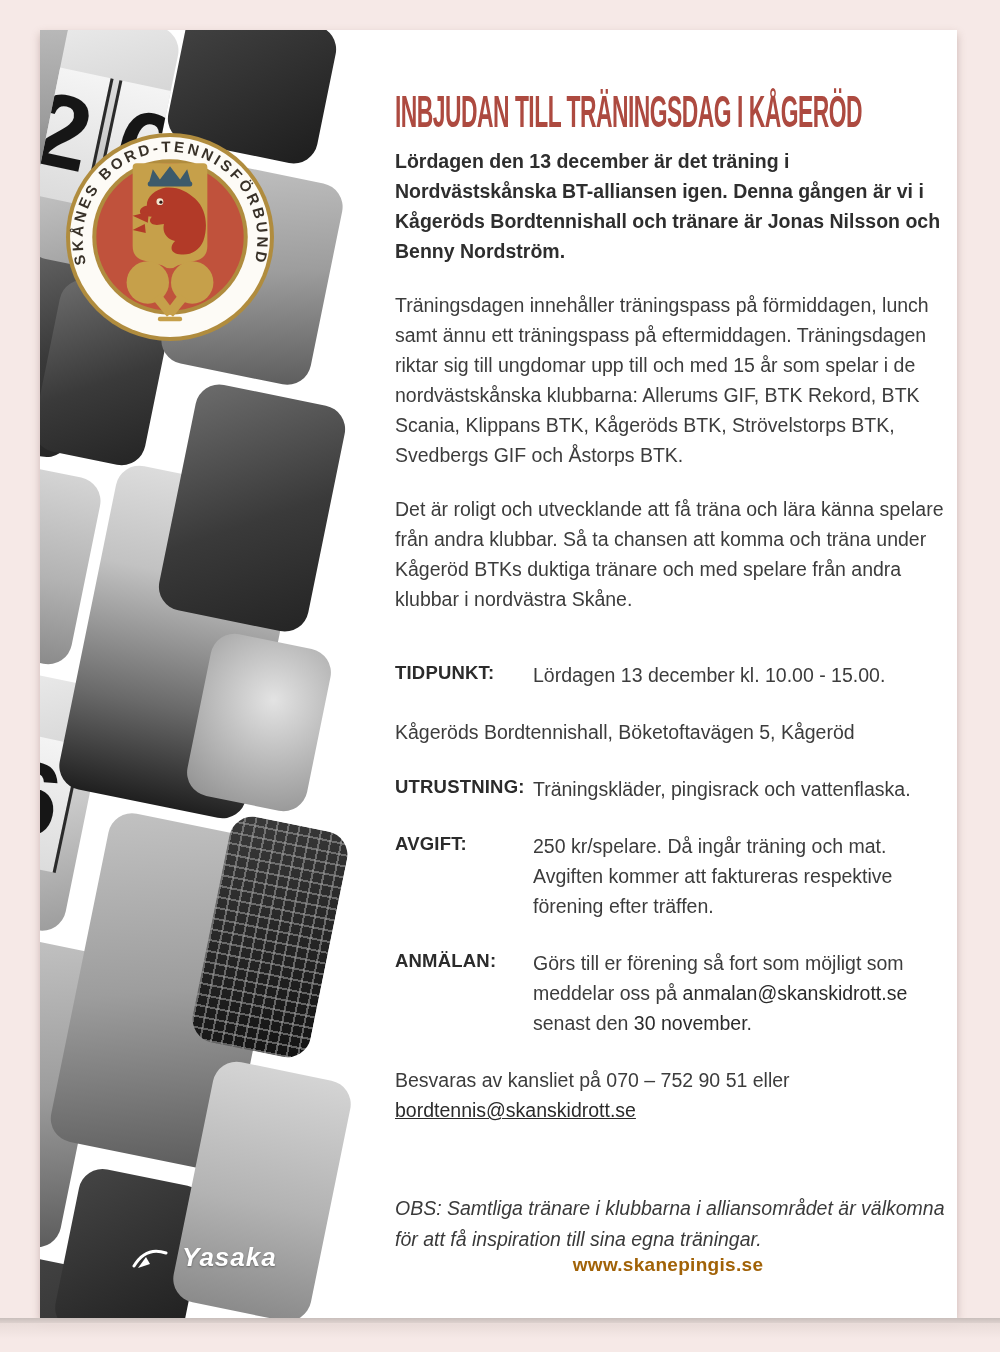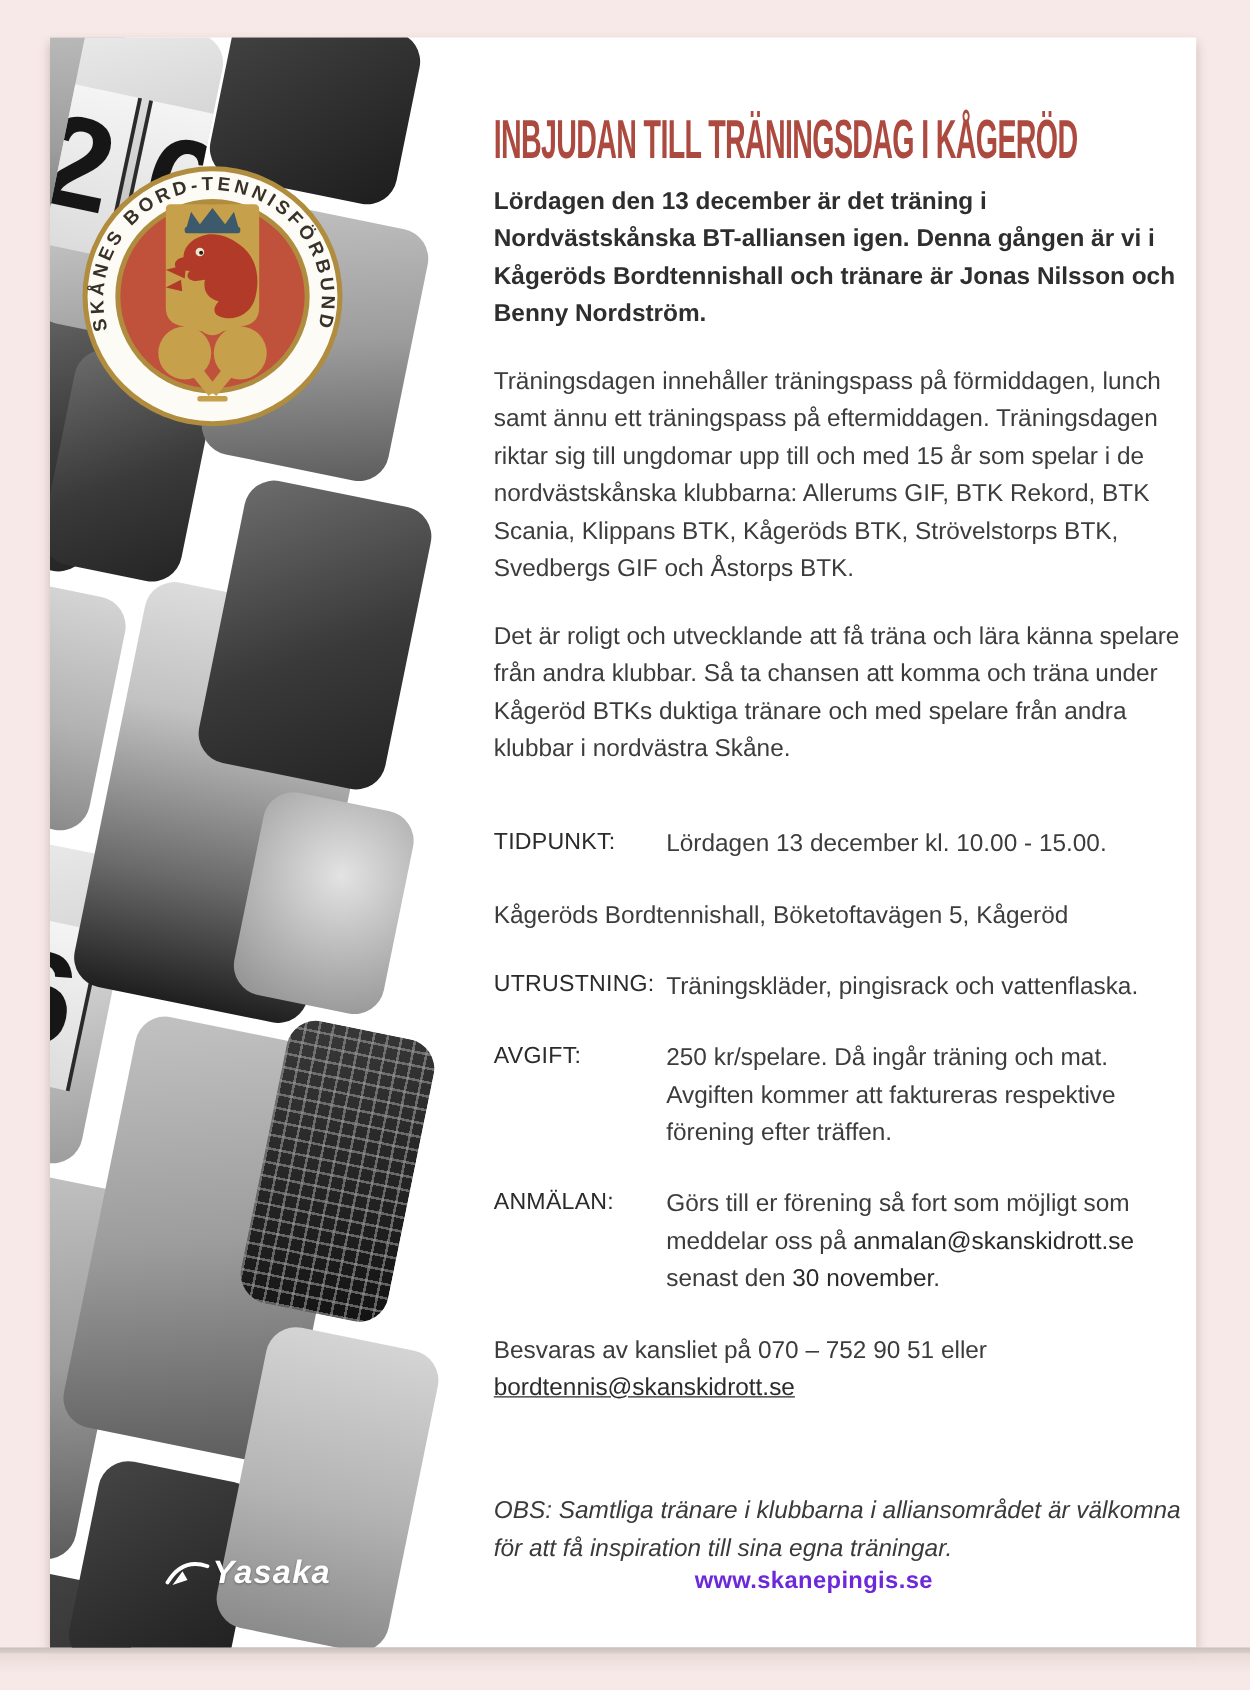--- a/index.html
+++ b/index.html
@@ -41,49 +41,49 @@
     repeating-linear-gradient(0deg,rgba(160,160,160,.55) 0 2px,transparent 2px 11px),
     repeating-linear-gradient(90deg,rgba(160,160,160,.55) 0 2px,transparent 2px 11px),
     linear-gradient(160deg,#3a3a3a,#121212);}
   .digit-row{display:flex;align-items:center;gap:6px;transform:rotate(0.5deg);}
   .digit{
     font-weight:bold;font-size:104px;line-height:1;color:#161616;
     background:linear-gradient(#f4f4f4,#dcdcdc);padding:10px 8px 16px;
     border-left:3px solid #2a2a2a;border-right:3px solid #2a2a2a;
   }
   .yasaka{
-    position:absolute;left:92px;top:1212px;z-index:4;display:flex;align-items:center;gap:2px;
+    position:absolute;left:92px;top:1212px;z-index:4;display:flex;align-items:center;gap:14px;
     color:#ffffff;font-weight:bold;font-style:italic;font-size:26px;letter-spacing:1px;
     text-shadow:0 1px 2px rgba(0,0,0,.35);
   }
 
   
   .badge{position:absolute;left:24px;top:101px;z-index:3;}
   .badge svg{display:block;}
 
   
   .content{position:absolute;left:355px;top:62px;width:552px;z-index:5;color:#3c3c3c;}
   .title{
     color:#ad4a40;font-weight:bold;font-size:44px;line-height:40px;
     letter-spacing:-1px;white-space:nowrap;margin:0 0 14px;
     transform:scaleX(.52);transform-origin:0 50%;
   }
   .intro{font-weight:bold;color:#2e2e2e;font-size:19.5px;line-height:30px;margin:0 0 24px;}
   .para{font-size:19.5px;line-height:30px;margin:0 0 24px;}
   .para.last{margin-bottom:0;}
   .info{margin-top:46px;}
   .row{display:flex;margin-bottom:27px;}
-  .row-label{width:138px;flex:0 0 auto;font-weight:normal;font-size:18.5px;color:#2b2b2b;padding-top:2px;letter-spacing:.2px;}
+  .row-label{width:138px;flex:0 0 auto;font-weight:bold;font-size:18.5px;color:#2b2b2b;padding-top:2px;letter-spacing:.2px;}
   .row-value{flex:1;font-size:19.5px;line-height:30px;}
   .row-value .b{font-weight:normal;color:#2b2b2b;}
   .row-value .u{text-decoration:underline;}
   .obs{font-style:italic;font-size:19.5px;line-height:31px;margin:68px 0 0;color:#3a3a3a;}
   .footer{
-    position:absolute;left:355px;top:1224px;width:512px;z-index:5;
-    text-align:center;font-weight:bold;font-size:19px;color:#6d28d9;letter-spacing:.3px;
+    position:absolute;left:372px;top:1224px;width:512px;z-index:5;
+    text-align:center;font-weight:bold;font-size:19px;color:#a16207;letter-spacing:.3px;
   }
 </style>
 </head>
 <body>
 
 <div class="card">
 
   <div class="collage" id="collage">
       <div class="ph-col" style="left: -68px; top: -20px; width: 115px;">
         <div class="tile ph-d" style="height: 220px; width: 115px;"></div>

